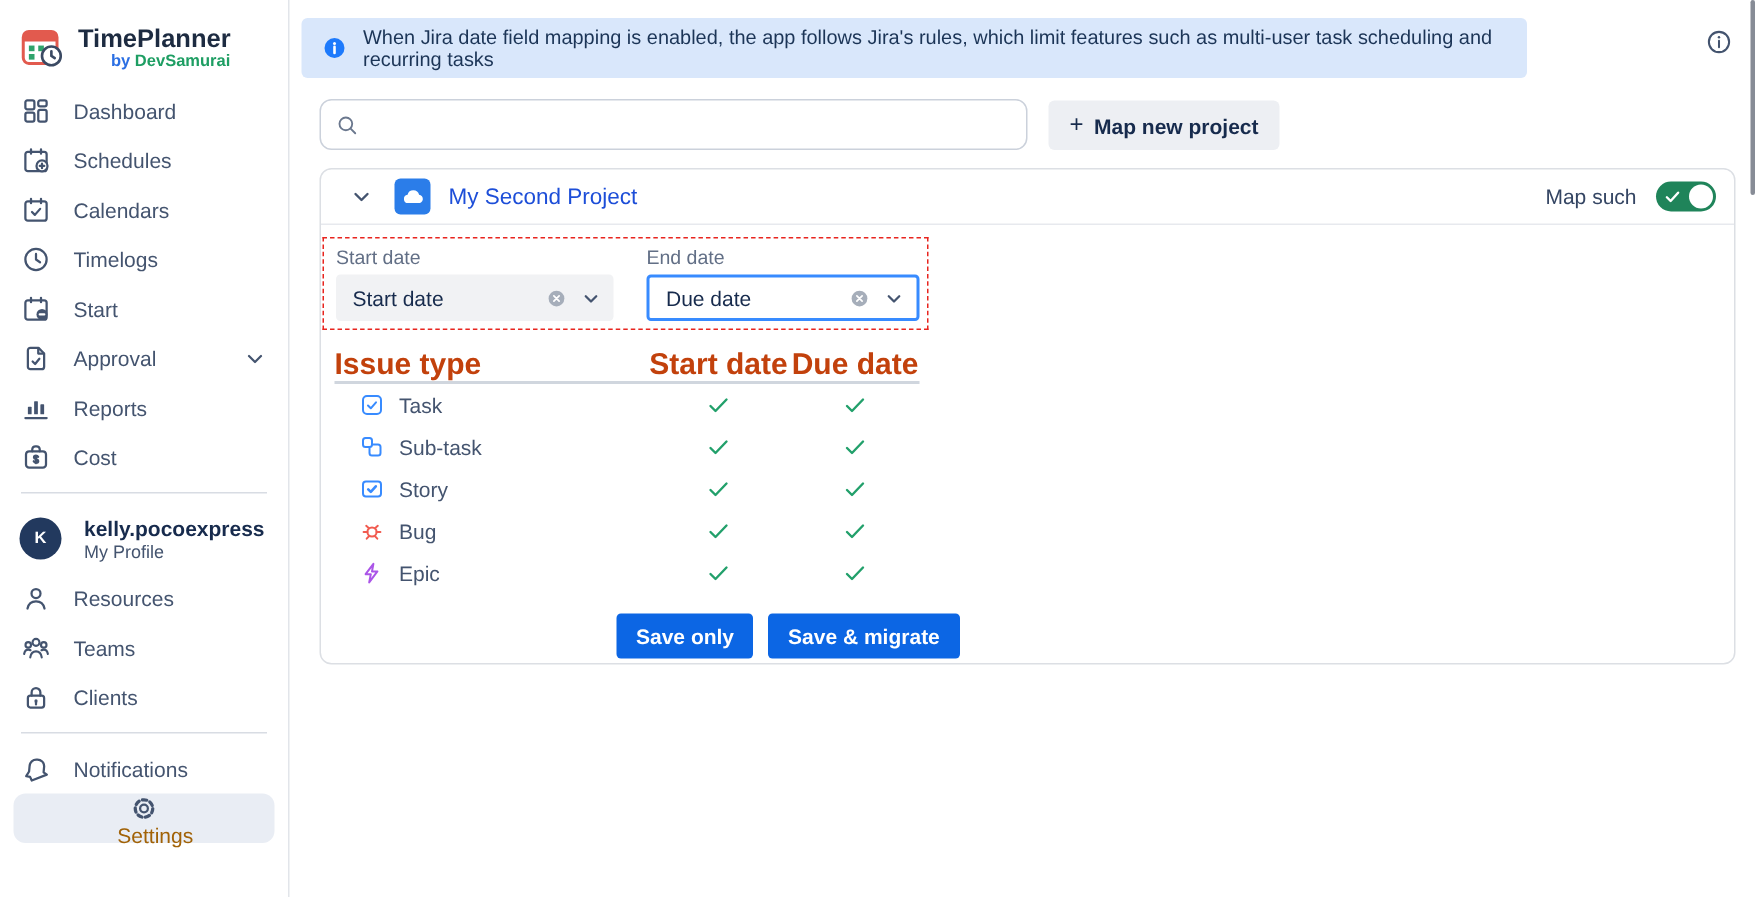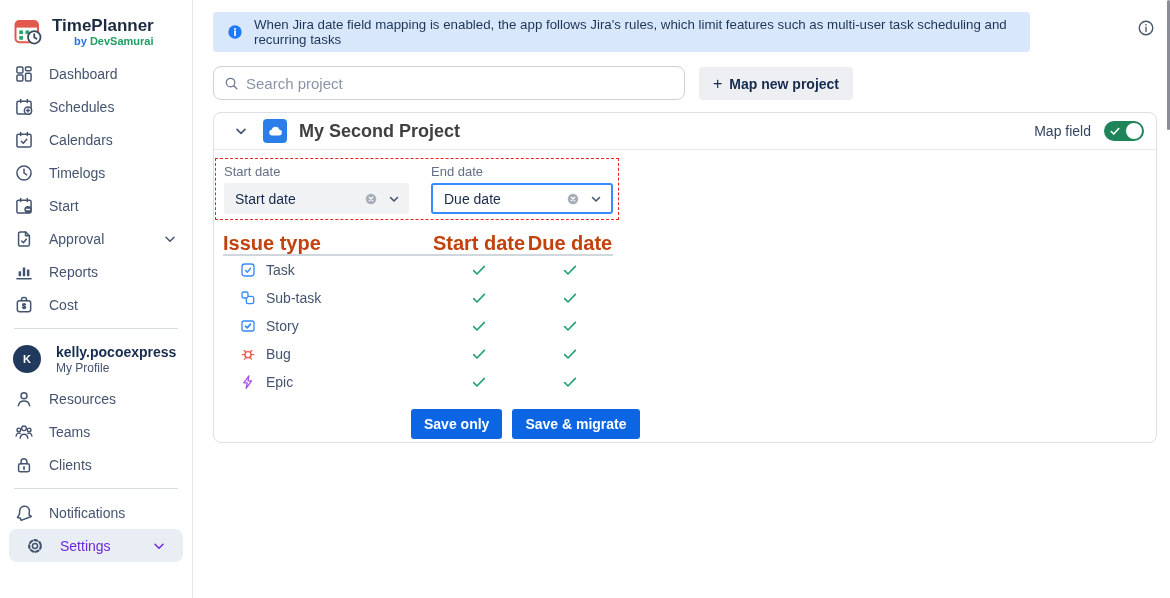--- a/index.html
+++ b/index.html
@@ -15,37 +15,37 @@
   .logo-title { font-size:17px; font-weight:bold; color:#1d2b41; line-height:19px; }
   .logo-sub { font-size:11px; font-weight:bold;padding-left:22px; }
   .logo-sub .by { color:#2b6fe3; }
   .logo-sub .brand { color:#1e9e63; }
 
   .nav-item { display:flex; align-items:center; height:33px; padding:0 14px;
     color:#44546f; font-size:14px; cursor:pointer; }
   .nav-item .ic { width:20px; height:20px; flex:0 0 auto; }
   .nav-item .lbl { margin-left:15px; flex:1; }
   .nav-item .chev { width:16px; height:16px; }
-  .nav-item.active { background:#e9edf4; border-radius:8px; margin:0 9px; padding:0 16px;
-    color:#6d28d9; }
+  .nav-item.active { background:#e9edf4; border-radius:8px; margin:0 9px; padding:0 5px;
+    color:#a16207;flex-direction:column; }
   .nav-item.active .gear { color:#44546f; }
 
   .divider { height:1px; background:#d8dce3; margin:7px 14px; }
 
   .profile { display:flex; align-items:center; height:46px; padding:0 13px; }
   .avatar { width:28px; height:28px; border-radius:50%; background:#22395e; color:#fff;
     font-size:11px; font-weight:bold; display:flex; align-items:center; justify-content:center; }
   .profile-text { margin-left:15px; }
   .profile-name { font-size:14px; font-weight:bold; color:#172b4d; }
   .profile-sub { font-size:12px; color:#44546f; margin-top:1px; }
 
   
   .main { position:absolute; left:193px; top:0; width:977px; height:598px; }
 
-  .banner { position:absolute; left:20px; top:12px; width:817px; height:40px;
+  .banner { position:absolute; left:8px; top:12px; width:817px; height:40px;
     background:#d9e7fb; border-radius:4px; display:flex; align-items:center;
     padding:0 14px; gap:11px; }
   .banner .ic { width:16px; height:16px; flex:0 0 auto; color:#1d7afc; }
   .banner-text { font-size:13.3px; color:#1c3557; }
 
   .page-info { position:absolute; left:944px; top:19px; width:18px; height:18px; color:#44546f; cursor:pointer; }
 
   .search-box { position:absolute; left:20px; top:66px; width:472px; height:34px;
     border:1.5px solid #cbd1db; border-radius:8px; display:flex; align-items:center;
     padding:0 10px; gap:7px; background:#fff; }
@@ -62,21 +62,21 @@
 
   
   .card { position:absolute; left:20px; top:112px; width:944px; height:331px;
     border:1px solid #dcdfe4; border-radius:8px; background:#fff; }
   .card-header { height:37px; display:flex; align-items:center; padding:0 12px 0 19px;
     border-bottom:1px solid #e7e9ee; }
   .card-header .chev { width:16px; height:16px; color:#44546f; cursor:pointer; }
   .proj-avatar { width:24px; height:24px; border-radius:4px; background:#2b7de9;
     margin-left:14px; display:flex; align-items:center; justify-content:center; }
   .proj-avatar svg { width:17px; height:17px; }
-  .card-title { margin-left:12px; font-size:18px; font-weight:bold; color:#404040; flex:1; }
+  .card-title { margin-left:12px; font-size:15px; font-weight:normal; color:#1d4ed8; flex:1; }
   .map-dates-lbl { font-size:14px; color:#344563; margin-right:13px; }
   .toggle { width:40px; height:20px; border-radius:10px; background:#1f845a;
     position:relative; cursor:pointer; flex:0 0 auto; }
   .toggle .tick { position:absolute; left:5px; top:4px; width:12px; height:12px; color:#fff; }
   .toggle .knob { position:absolute; right:2px; top:2px; width:16px; height:16px;
     border-radius:50%; background:#fff; }
 
   .card-body { position:relative; padding:8px 0 0 9px; }
   .dashed-region { margin-left:-8px; width:404px; height:62px;
     border:1px dashed #e8251f; padding:5px 0 0 8px; display:flex; gap:22px; }
@@ -279,40 +279,39 @@
         <circle cx="12" cy="12" r="9"></circle>
         <circle cx="12" cy="7.8" r="1.1" fill="currentColor" stroke="none"></circle>
         <path d="M12 10.8V16.6" stroke-linecap="round"></path>
       </svg>
 
     <div class="search-box">
       <svg class="ic" viewBox="0 0 24 24" fill="none" stroke="currentColor" stroke-width="2" stroke-linecap="round">
           <circle cx="10.5" cy="10.5" r="6.8"></circle>
           <path d="M15.6 15.6L20.5 20.5"></path>
         </svg>
-      <input type="text" value="" placeholder="Search project" style="">
     </div>
 
     <button class="map-new-btn">
       <span class="plus">+</span>
       <span>Map new project</span>
     </button>
 
     <div class="card">
       <div class="card-header">
         <svg class="chev" viewBox="0 0 24 24" fill="none" stroke="currentColor" stroke-width="2.4" stroke-linecap="round" stroke-linejoin="round">
             <path d="M6 9.5l6 6 6-6"></path>
           </svg>
         <div class="proj-avatar">
           <svg viewBox="0 0 24 24">
               <path d="M7.2 17.5a4 4 0 01-.55-7.96A5.6 5.6 0 0117.5 9.6a3.6 3.6 0 01-.9 7.9z" fill="#fff"></path>
             </svg>
         </div>
         <div class="card-title">My Second Project</div>
-        <span class="map-dates-lbl">Map field</span>
+        <span class="map-dates-lbl">Map such</span>
         <div class="toggle">
           <svg class="tick" viewBox="0 0 24 24" fill="none" stroke="currentColor" stroke-width="3.2" stroke-linecap="round" stroke-linejoin="round">
               <path d="M4.5 13l5 5L19.5 7"></path>
             </svg>
           <div class="knob"></div>
         </div>
       </div>
 
       <div class="card-body">
 

